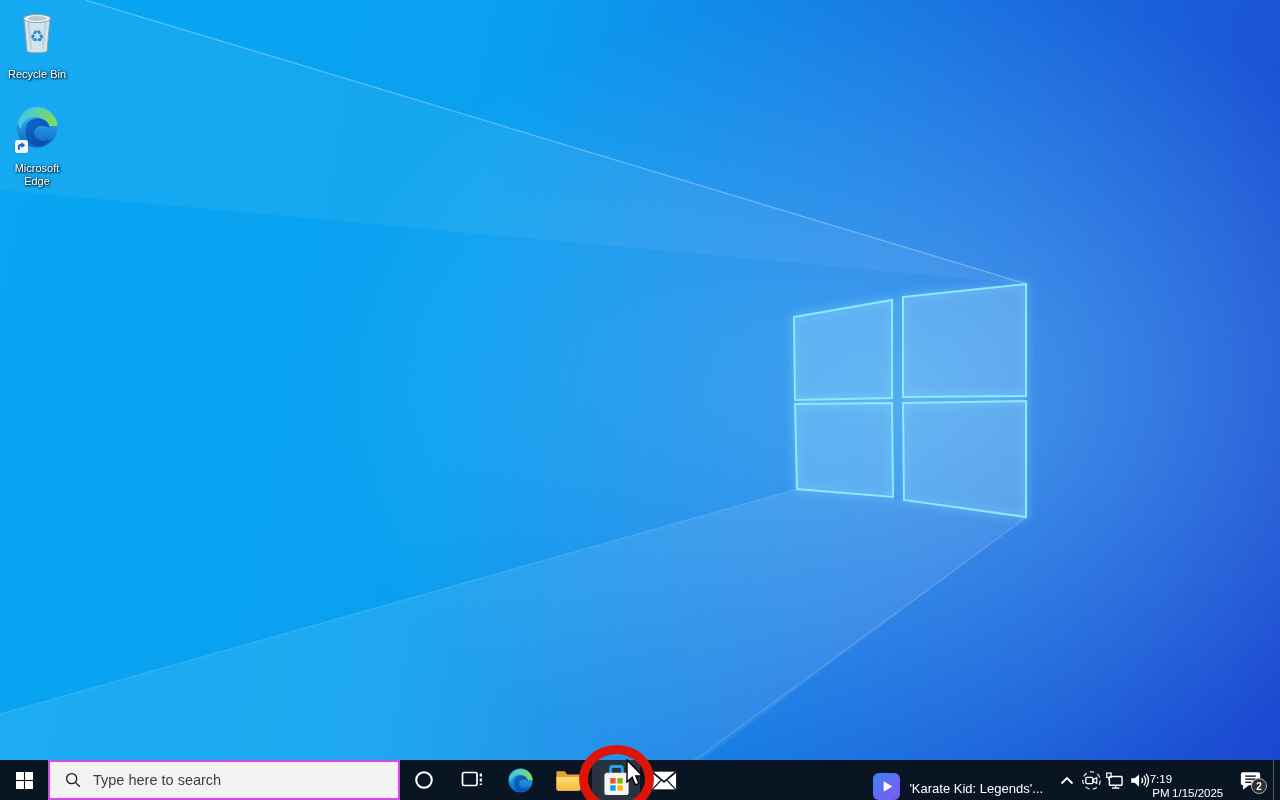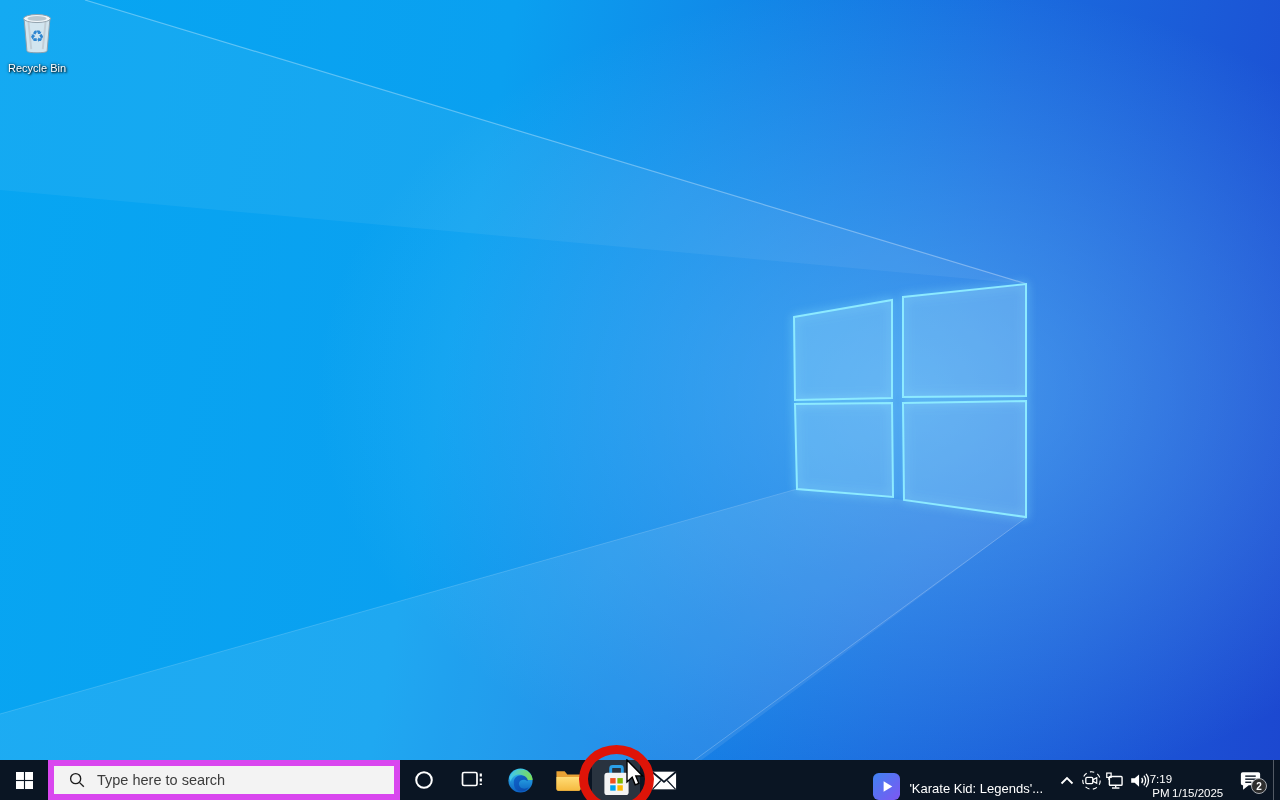--- a/index.html
+++ b/index.html
@@ -11,34 +11,34 @@
   .wallpaper { position:absolute; inset:0;
     background:
       radial-gradient(900px 620px at 71% 49%, rgba(120,210,255,.48), rgba(120,210,255,0) 66%),
       linear-gradient(101deg, #07a6f2 0%, #0aa0f0 36%, #1a6ade 72%, #1c47d0 100%);
   }
   .wallpaper svg { position:absolute; inset:0; }
 
   
   .desk-icon { position:absolute; width:72px; text-align:center; cursor:default; }
   .desk-icon .ico-wrap { position:relative; display:inline-block; }
-  .desk-label { margin-top:2px; font-size:11px; line-height:13px; color:#fff;
+  .desk-label { margin-top:8px; font-size:11px; line-height:13px; color:#fff;
     text-shadow:1px 1px 2px rgba(0,0,0,.95), 0 0 3px rgba(0,0,0,.75); }
   .shortcut-badge { position:absolute; left:1px; bottom:1px; width:13px; height:13px;
     background:#f2f7fc; border-radius:2px; box-shadow:0 0 1px rgba(0,0,0,.6);
     display:flex; align-items:center; justify-content:center; }
   .shortcut-badge svg { position:static; }
 
   
   .taskbar { position:absolute; left:0; right:0; bottom:0; height:40px;
     background:#0a1523; display:flex; align-items:stretch; z-index:20; }
   button { background:none; border:none; font-family:inherit; }
   .tb-cell { width:48px; display:flex; align-items:center; justify-content:center; cursor:pointer; }
   .tb-cell.highlight { background:rgba(255,255,255,.13); }
-  .searchbox { width:352px; background:#f3f3f3; border:6px solid #d946ef;
+  .searchbox { width:352px; background:#f3f3f3; border:2px solid #d946ef;
     display:flex; align-items:center; gap:11px; padding-left:14px; cursor:text; }
   .searchbox .ph { font-size:14.5px; color:#3c3c3c; }
   .tb-spacer { flex:1; }
   .media-btn { display:flex; align-items:center; gap:9px; padding:16px 12px 0 10px; cursor:pointer; }
   .media-label { color:#fff; font-size:13px; white-space:nowrap; }
   .tray-cell { width:24px; display:flex; align-items:center; justify-content:center; cursor:pointer; }
   .clock { width:76px; display:flex; flex-direction:row; align-items:flex-end;
     justify-content:center; padding-right:5px; cursor:pointer; }
   .clock span { display:block; color:#fff; font-size:11.5px; line-height:14px; }
   .action-center { width:46px; position:relative; display:flex; align-items:center; justify-content:center; cursor:pointer; }
@@ -105,20 +105,35 @@
         <path d="M15 16 L18 45" stroke="#c2ced6" stroke-width="2" fill="none"></path>
         <path d="M33 16 L30 45" stroke="#c2ced6" stroke-width="2" fill="none"></path>
         <ellipse cx="24" cy="13" rx="14" ry="4.2" fill="#f2f6f9" stroke="#8fa0ab" stroke-width="1"></ellipse>
         <ellipse cx="24" cy="13" rx="10" ry="2.6" fill="#b9c7cf"></ellipse>
         <text x="24" y="37" font-size="17" fill="#2f86d0" text-anchor="middle" font-family="DejaVu Sans, sans-serif">♻</text>
       </svg>
     </span>
     <div class="desk-label">Recycle Bin</div>
   </div>
 
+  <div class="desk-icon" style="left:1px; top:104px;">
+    <span class="ico-wrap">
+      <svg width="46" height="46" viewBox="0 0 48 48">
+        <circle cx="24" cy="24" r="21.5" fill="url(#egBase)"></circle>
+        <path d="M4 20 C7 8 20 1.5 32 5.5 C40 8.5 45 15.5 45.5 23 L34 23 C32 16 26 12 19.5 13.5 C12 15 7.5 21 7 26 Z" fill="url(#egGreen)"></path>
+        <path d="M12 27 C12 19 19 13.5 27.5 15 C34 16.2 37.5 21 37 25.5 C34 22.5 28.5 21.5 24.5 24 C20.5 26.5 20 31.5 23 35 C27 39.5 34 39.5 38.5 36 C34.5 43 25 46 17.5 41.5 C13.5 39 12 33 12 27 Z" fill="url(#egSwirl)" opacity=".9"></path>
+      </svg>
+      <span class="shortcut-badge">
+        <svg width="9" height="9" viewBox="0 0 10 10">
+          <path d="M1 9 L1 5 C1 3 3 2 5 2 L5 0 L9 3.5 L5 7 L5 4.5 C3.5 4.5 3 5.5 3 7 L3 9 Z" fill="#1b5cc8"></path>
+        </svg>
+      </span>
+    </span>
+    <div class="desk-label">Microsoft Edge</div>
+  </div>
 
   <div class="taskbar">
 
     <button class="tb-cell">
       <svg width="17" height="17" viewBox="0 0 18 18">
         <rect x="0" y="0" width="8.4" height="8.4" fill="#fff"></rect>
         <rect x="9.6" y="0" width="8.4" height="8.4" fill="#fff"></rect>
         <rect x="0" y="9.6" width="8.4" height="8.4" fill="#fff"></rect>
         <rect x="9.6" y="9.6" width="8.4" height="8.4" fill="#fff"></rect>
       </svg>

